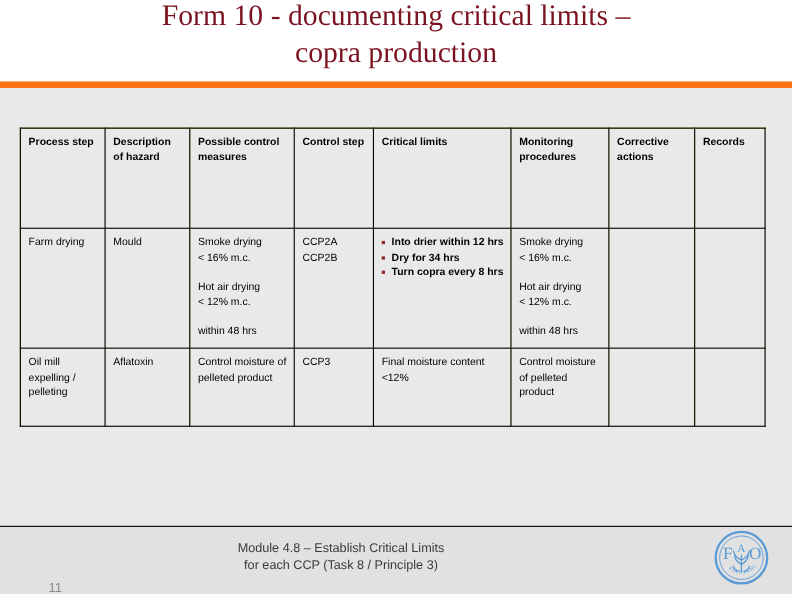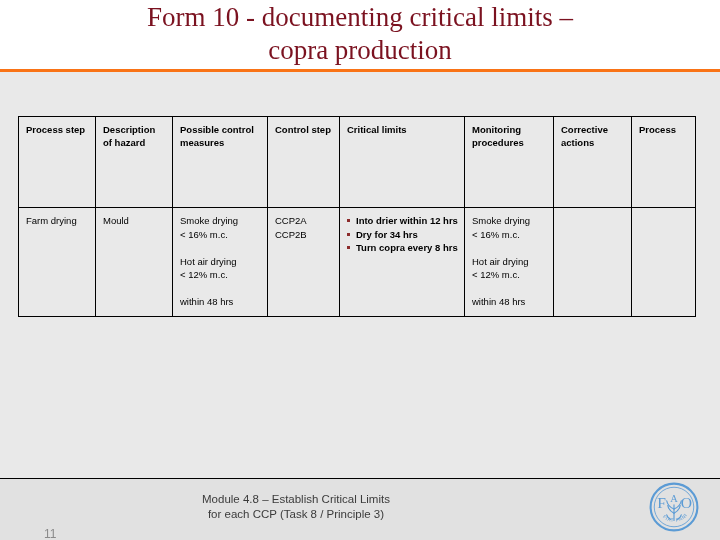--- a/index.html
+++ b/index.html
@@ -14,26 +14,25 @@
     overflow: hidden;
     position: relative;
   }
 
   
   #title-band {
     position: absolute;
     left: 0;
     top: 0;
     width: 720px;
-    height: 72px;
+    height: 80px;
     background: #ffffff;
-    border-bottom: 3px solid #f97316;
+    border-bottom: 6px solid #f97316;
     box-sizing: border-box;
     display: flex;
-    align-items: center;
     justify-content: center;
   }
   #slide-title {
     font-family: "Liberation Serif", serif;
     font-size: 27px;
     line-height: 33px;
     color: #7b1220;
     text-align: center;
     width: 660px;
     margin-top: -2px;
@@ -126,21 +125,21 @@
   #footer-page {
     position: absolute;
     left: 44px;
     top: 24px;
     font-size: 12px;
     color: #8a8a8a;
     margin-top: 24px;
   }
   #footer-text {
     position: absolute;
-    left: 0;
+    left: 14px;
     top: 13px;
     width: 592px;
     text-align: center;
     font-size: 11.5px;
     line-height: 15px;
     color: #3b3b3b;
     white-space: pre-line;
   }
   #fao-logo {
     position: absolute;
@@ -172,21 +171,21 @@
     </colgroup>
     <thead>
       <tr class="head-row">
         <th>Process step</th>
         <th>Description of hazard</th>
         <th>Possible control measures</th>
         <th>Control step</th>
         <th>Critical limits</th>
         <th>Monitoring procedures</th>
         <th>Corrective actions</th>
-        <th>Process</th>
+        <th>Records</th>
       </tr>
     </thead>
     <tbody>
       <tr class="r1">
         <td class="cell-lines">Farm drying</td>
         <td class="cell-lines">Mould</td>
         <td class="cell-lines">Smoke drying
 &lt; 16% m.c.
 
 Hot air drying
@@ -202,20 +201,30 @@
               <li>Turn copra every 8 hrs</li>
             </ul>
         </td>
         <td class="cell-lines">Smoke drying
 &lt; 16% m.c.
 
 Hot air drying
 &lt; 12% m.c.
 
 within 48 hrs</td>
+        <td class="cell-lines"></td>
+        <td class="cell-lines"></td>
+      </tr>
+      <tr class="r2">
+        <td class="cell-lines">Oil mill expelling / pelleting</td>
+        <td class="cell-lines">Aflatoxin</td>
+        <td class="cell-lines">Control moisture of pelleted product</td>
+        <td class="cell-lines">CCP3</td>
+        <td class="cell-lines">Final moisture content &lt;12%</td>
+        <td class="cell-lines">Control moisture of pelleted product</td>
         <td class="cell-lines"></td>
         <td class="cell-lines"></td>
       </tr>
     </tbody>
   </table>
 </div>
 
 <div id="footer">
   <div id="footer-page">11</div>
   <div id="footer-text">Module 4.8 – Establish Critical Limits

